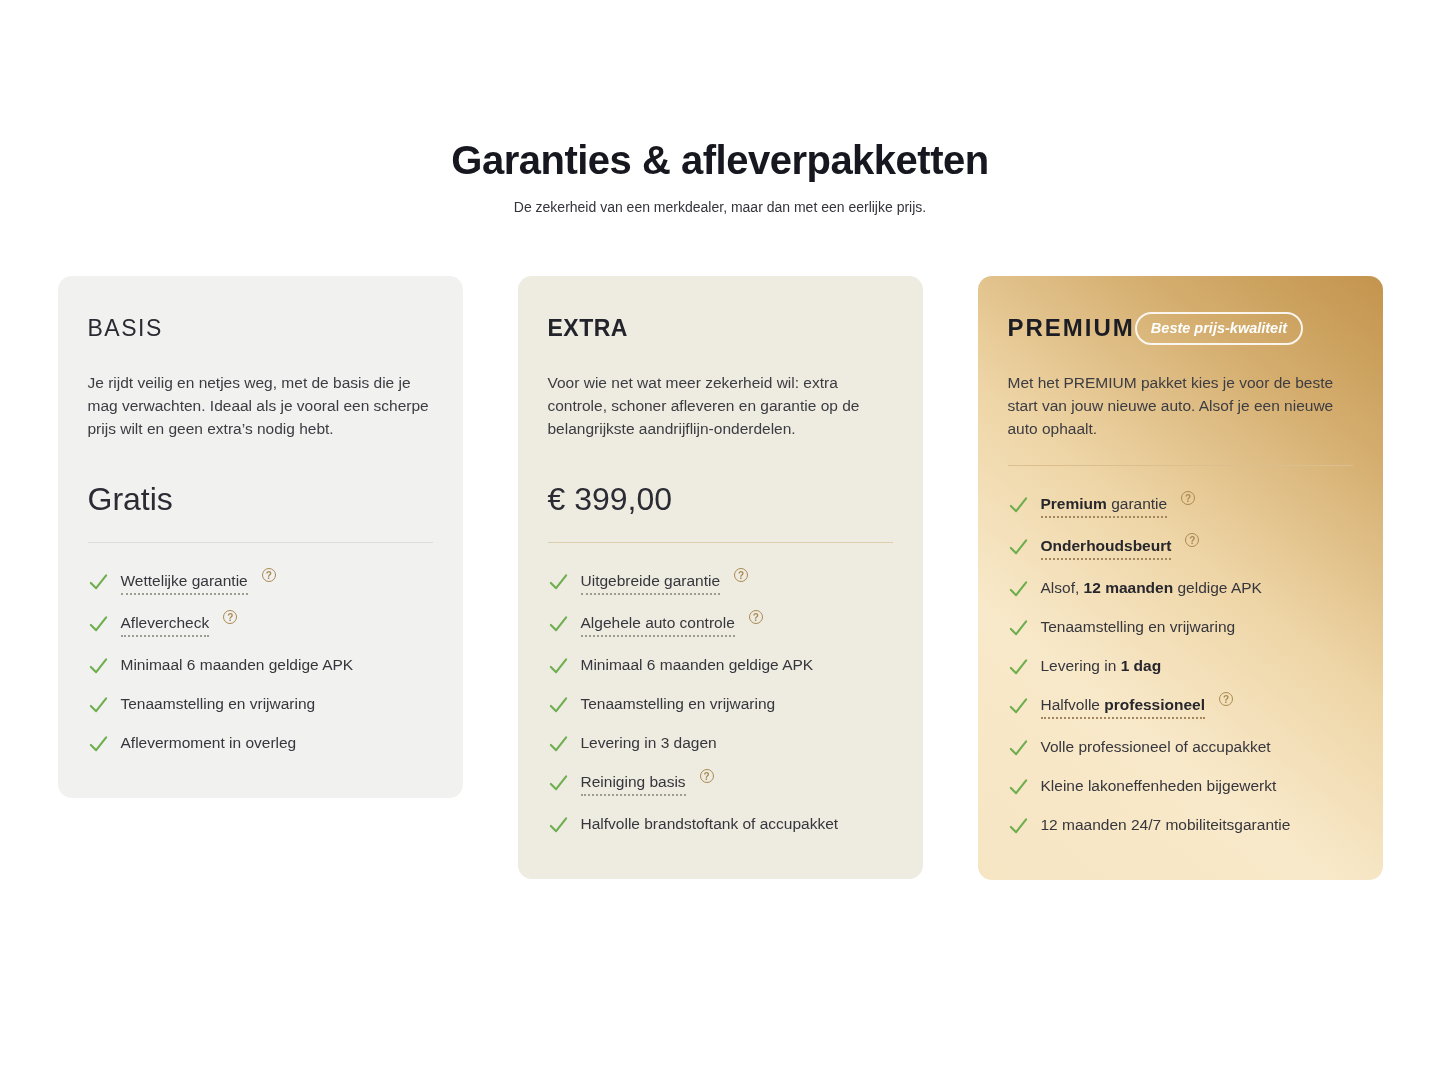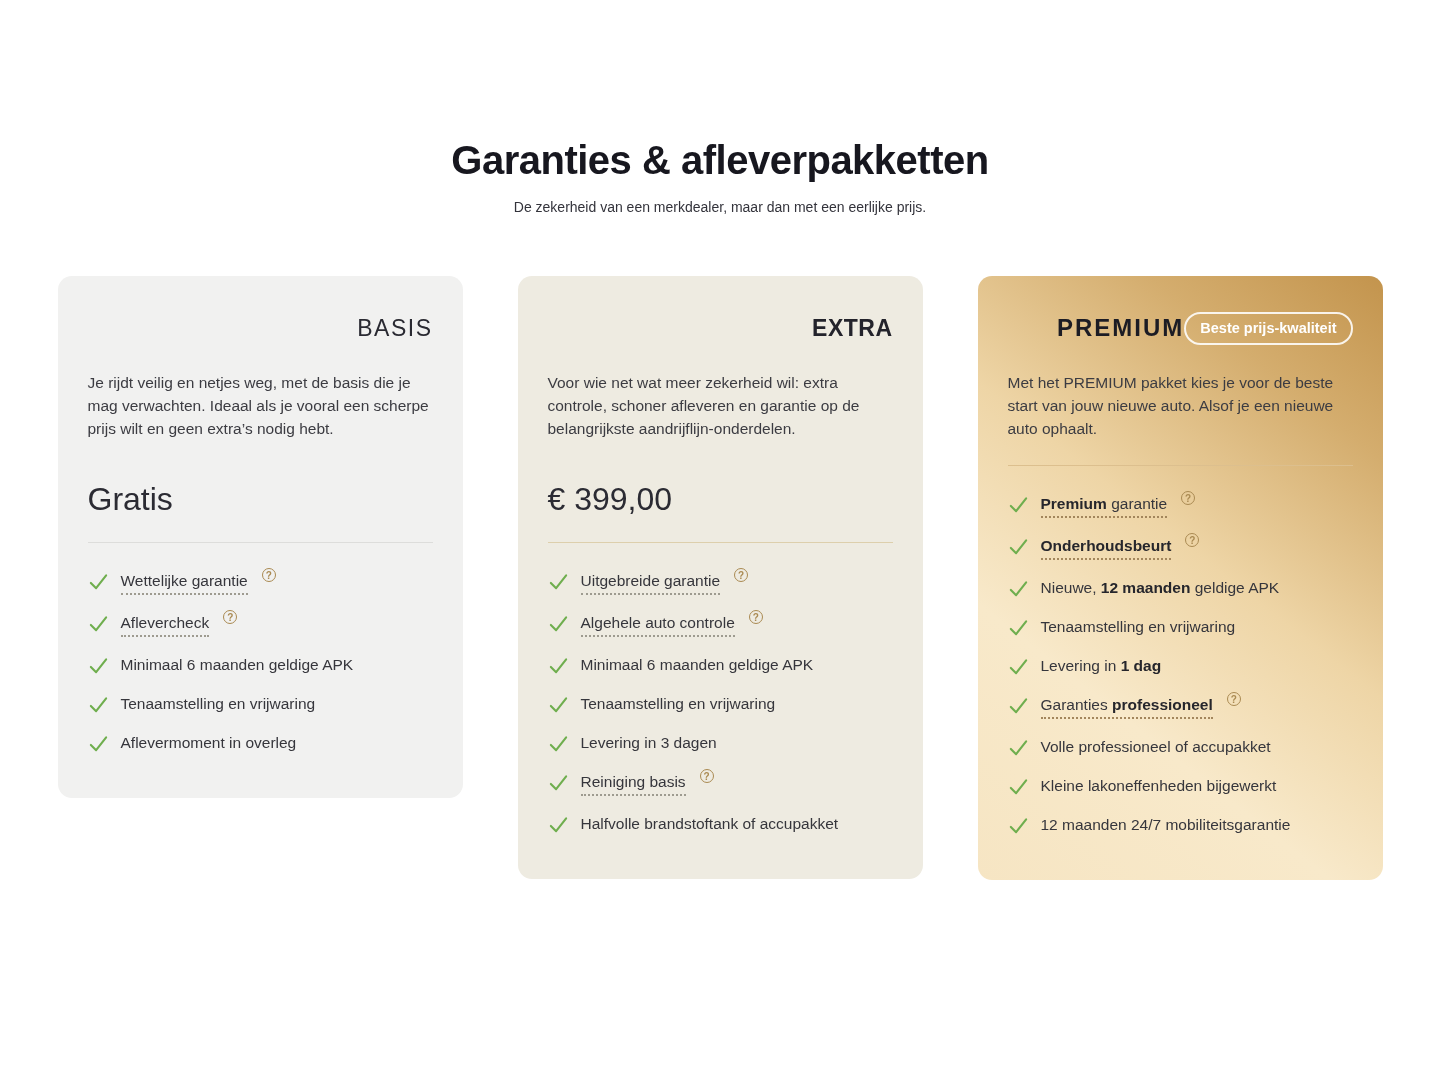--- a/index.html
+++ b/index.html
@@ -50,21 +50,21 @@
       #c3944d 0%,
       #d4ad6e 20%,
       #eed5a6 46%,
       #f8e9ca 70%,
       #f6e5c3 100%);
   }
 
   
   .card-head {
     display: flex;
-    justify-content: flex-end;
+    justify-content: flex-start;
     align-items: center;
     min-height: 36px;
     margin-bottom: 26px;
   }
   .card-title {
     margin: 0;
     font-size: 23px;
     color: #23232b;
     font-weight: 700;
     letter-spacing: 0.5px;
@@ -73,20 +73,21 @@
   .card.premium .card-title { font-size: 24px; font-weight: 800; letter-spacing: 2px; color: #1c1c24; }
 
   .badge {
     border: 2px solid rgba(255,255,255,0.88);
     border-radius: 20px;
     padding: 6px 14px 7px 14px;
     font-size: 14.5px;
     font-weight: 700;
     color: #ffffff;
     white-space: nowrap;
+    font-style: italic;
   }
 
   
   .card-desc {
     margin: 0;
     font-size: 15.5px;
     line-height: 1.48;
     color: #3c3c42;
     min-height: 69px;
   }
@@ -303,21 +304,21 @@
       <path d="M3 12.5 L8.5 18 L19 4.5"></path>
     </svg>
     <span class="feature-label underlined"><b>Onderhoudsbeurt</b></span>
     <span class="help-icon">?</span>
   </li>
 
   <li class="feature">
     <svg class="check-icon" viewBox="0 0 22 22" aria-hidden="true">
       <path d="M3 12.5 L8.5 18 L19 4.5"></path>
     </svg>
-    <span class="feature-label"><span>Nieuwe, </span><b>12 maanden</b><span> geldige APK</span></span>
+    <span class="feature-label"><span>Alsof, </span><b>12 maanden</b><span> geldige APK</span></span>
 
   </li>
 
   <li class="feature">
     <svg class="check-icon" viewBox="0 0 22 22" aria-hidden="true">
       <path d="M3 12.5 L8.5 18 L19 4.5"></path>
     </svg>
     <span class="feature-label"><span>Tenaamstelling en vrijwaring</span></span>
 
   </li>
@@ -327,21 +328,21 @@
       <path d="M3 12.5 L8.5 18 L19 4.5"></path>
     </svg>
     <span class="feature-label"><span>Levering in </span><b>1 dag</b></span>
 
   </li>
 
   <li class="feature">
     <svg class="check-icon" viewBox="0 0 22 22" aria-hidden="true">
       <path d="M3 12.5 L8.5 18 L19 4.5"></path>
     </svg>
-    <span class="feature-label underlined"><span>Garanties </span><b>professioneel</b></span>
+    <span class="feature-label underlined"><span>Halfvolle </span><b>professioneel</b></span>
     <span class="help-icon">?</span>
   </li>
 
   <li class="feature">
     <svg class="check-icon" viewBox="0 0 22 22" aria-hidden="true">
       <path d="M3 12.5 L8.5 18 L19 4.5"></path>
     </svg>
     <span class="feature-label"><span>Volle professioneel of accupakket</span></span>
 
   </li>

